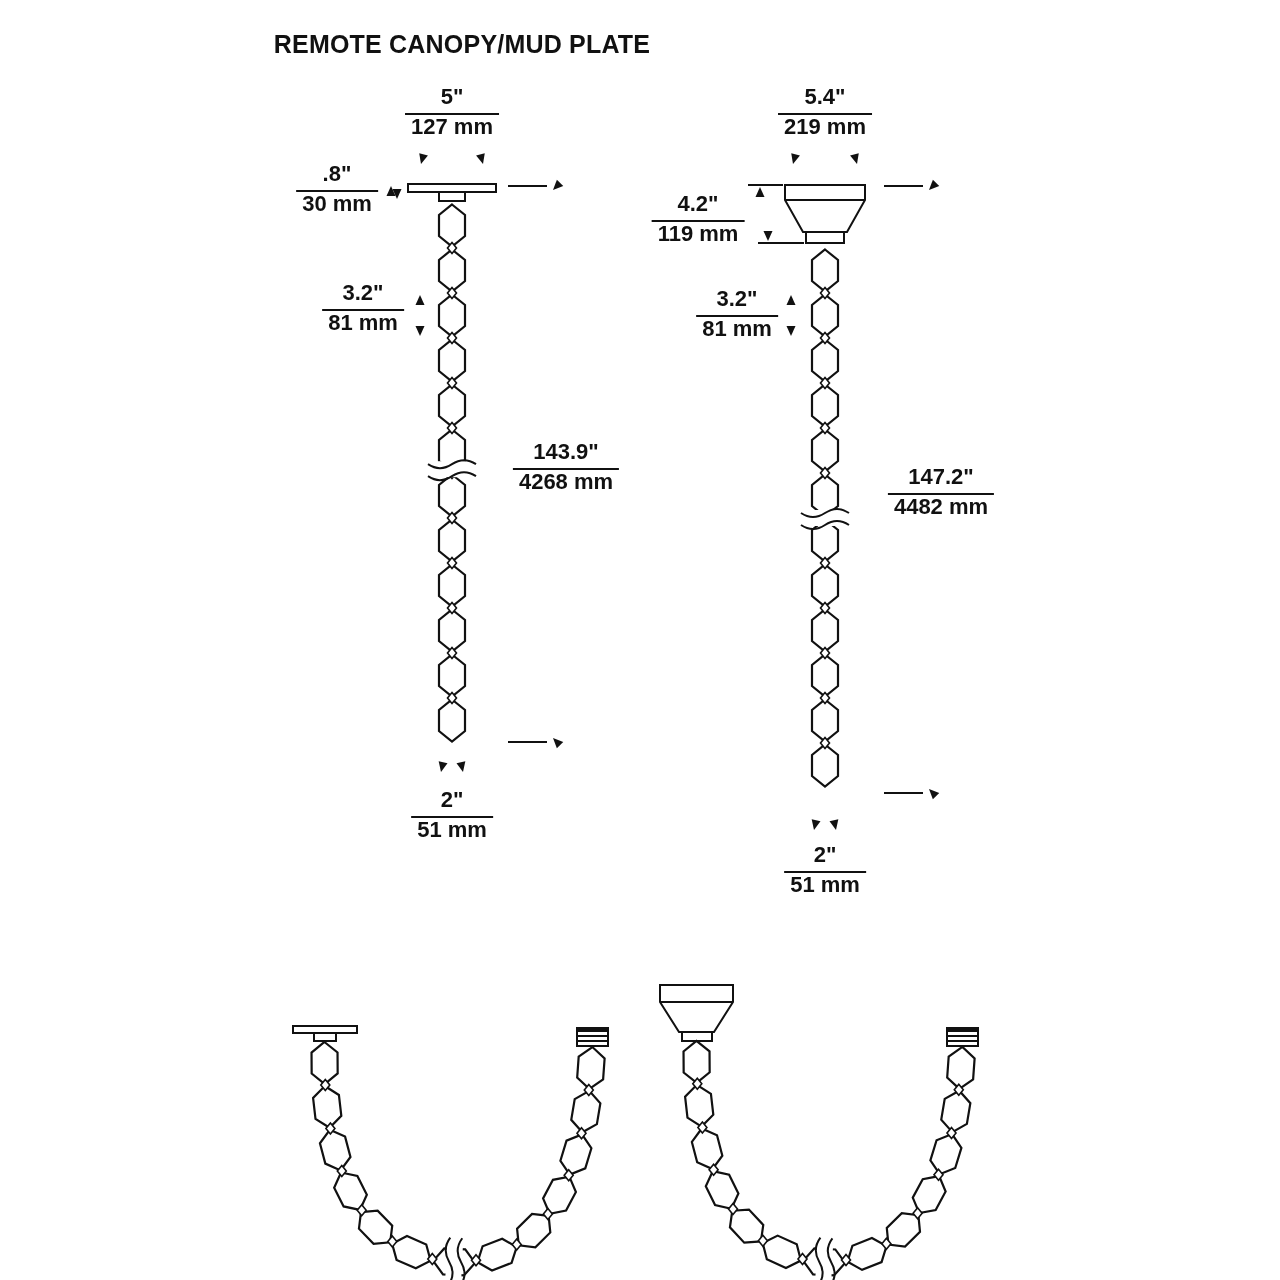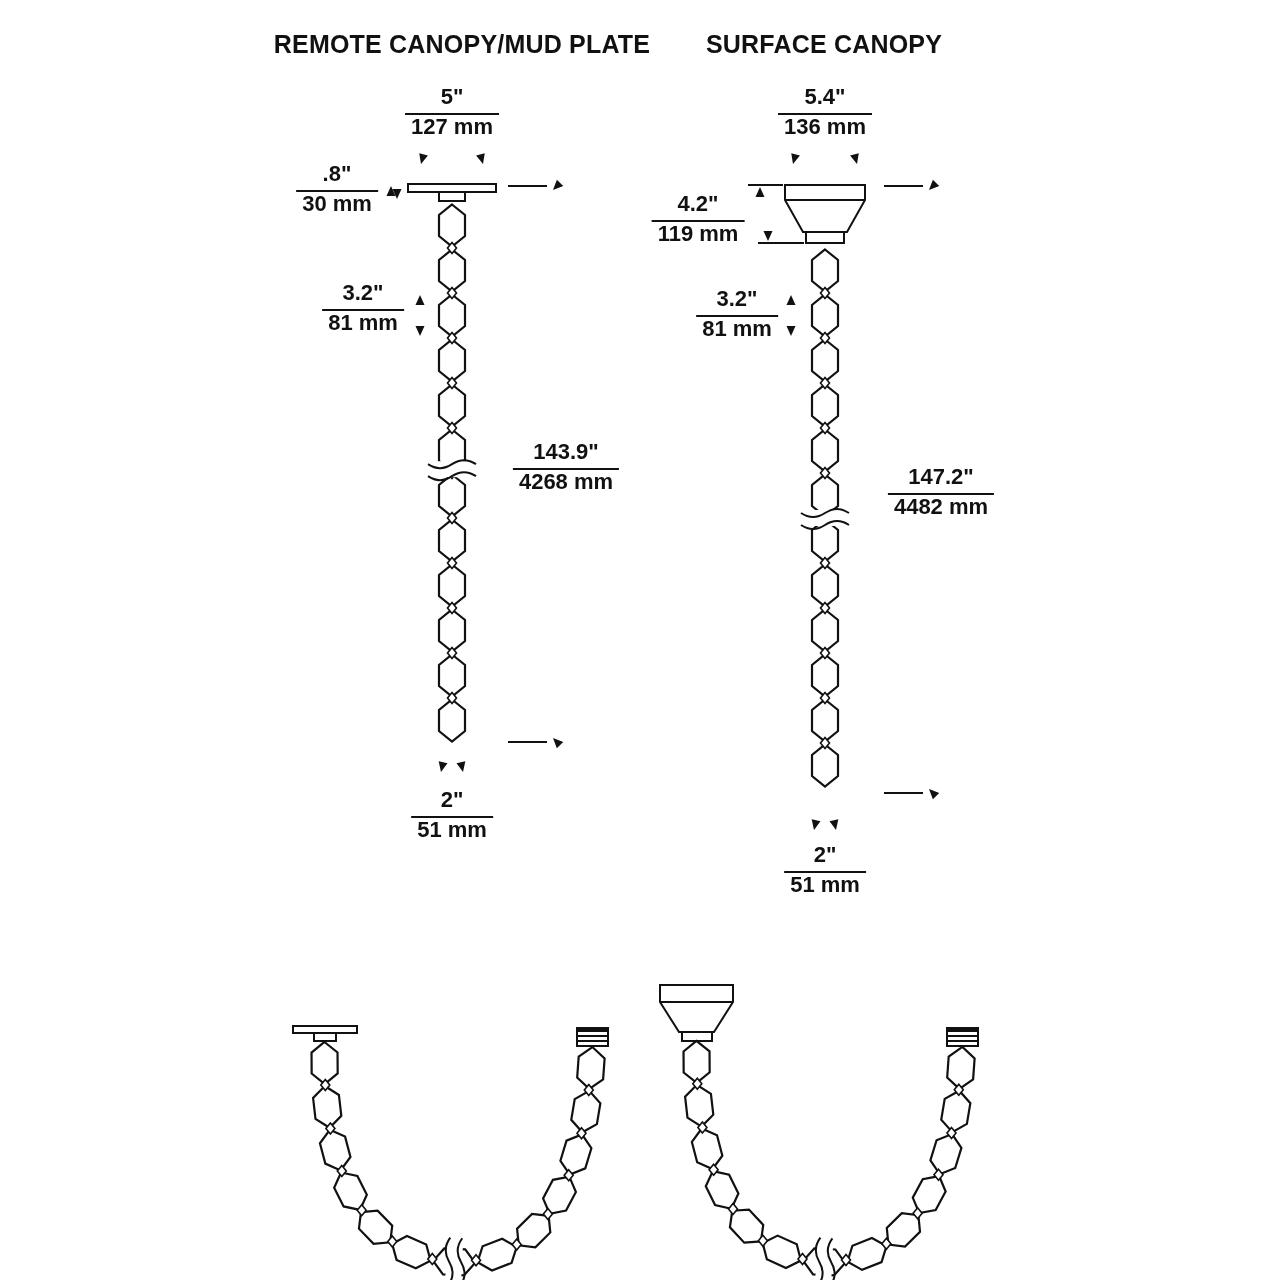--- a/index.html
+++ b/index.html
@@ -19,21 +19,20 @@
   }
   .dim .in{display:block;border-bottom:2.4px solid #111;padding-bottom:3px;margin:0 -6px}
   .dim .mm{display:block;padding-top:0}
 </style>
 </head>
 <body>
 
 <div class="stage">
 
   <div class="title" style="left:462px;top:30px">REMOTE CANOPY/MUD PLATE</div>
-  <div class="title" style="left:824px;top:30px">SURFACE CANOPY</div>
 
   <svg class="overlay" width="1280" height="1280" viewBox="0 0 1280 1280">
     <defs>
       <g id="chain-link">
         <path d="M0 -21 L13 -10.5 L13 10.5 L0 21 L-13 10.5 L-13 -10.5 Z" fill="#fff" stroke="#111" stroke-width="2.2"></path>
       </g>
       <g id="chain-joint">
         <path d="M0 -5.5 L4.5 0 L0 5.5 L-4.5 0 Z" fill="#fff" stroke="#111" stroke-width="1.6"></path>
       </g>
       <g id="chain-break">
@@ -246,21 +245,21 @@
     <span class="in">143.9"</span>
     <span class="mm">4268 mm</span>
   </div>
   <div class="dim" style="left:452px;top:788px">
     <span class="in">2"</span>
     <span class="mm">51 mm</span>
   </div>
 
   <div class="dim" style="left:825px;top:85px">
     <span class="in">5.4"</span>
-    <span class="mm">136 mm</span>
+    <span class="mm">219 mm</span>
   </div>
   <div class="dim" style="left:698px;top:192px">
     <span class="in">4.2"</span>
     <span class="mm">119 mm</span>
   </div>
   <div class="dim" style="left:737px;top:287px">
     <span class="in">3.2"</span>
     <span class="mm">81 mm</span>
   </div>
   <div class="dim" style="left:941px;top:465px">

